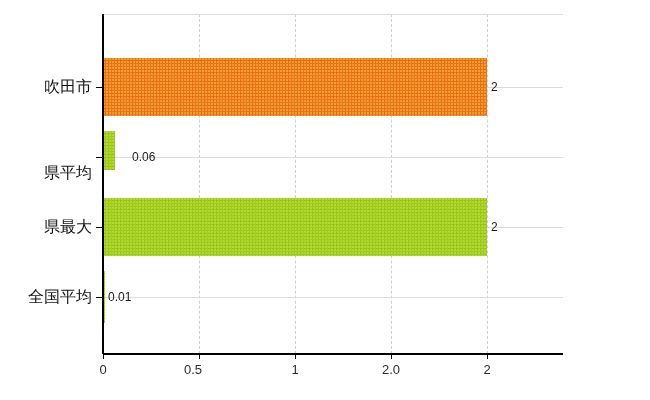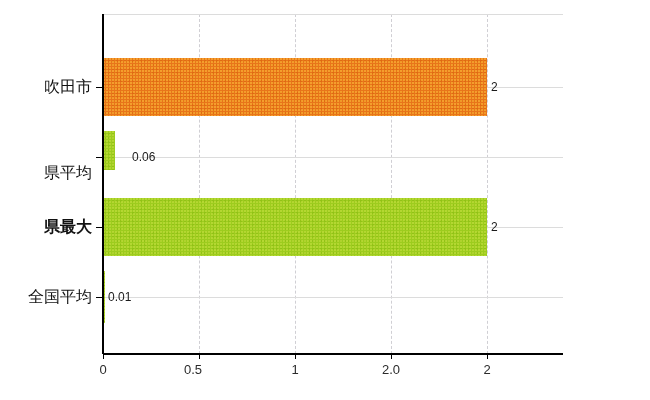--- a/index.html
+++ b/index.html
@@ -166,16 +166,16 @@
   <div class="tick-mark-y" style="top:297px;"></div>
 
   <span class="x-tick-label" style="left:103px;">0</span>
   <span class="x-tick-label" style="left:193px;">0.5</span>
   <span class="x-tick-label" style="left:295px;">1</span>
   <span class="x-tick-label" style="left:391px;">2.0</span>
   <span class="x-tick-label" style="left:487px;">2</span>
 
   <span class="y-tick-label" style="top:87px;">吹田市</span>
   <span class="y-tick-label" style="top:173px;">県平均</span>
-  <span class="y-tick-label" style="top:227px;font-weight:bold;">県最大</span>
+  <span class="y-tick-label" style="top:227px;">県最大</span>
   <span class="y-tick-label" style="top:297px;font-family:Liberation Serif, serif;">全国平均</span>
 
 </div>
 
 </body></html>

